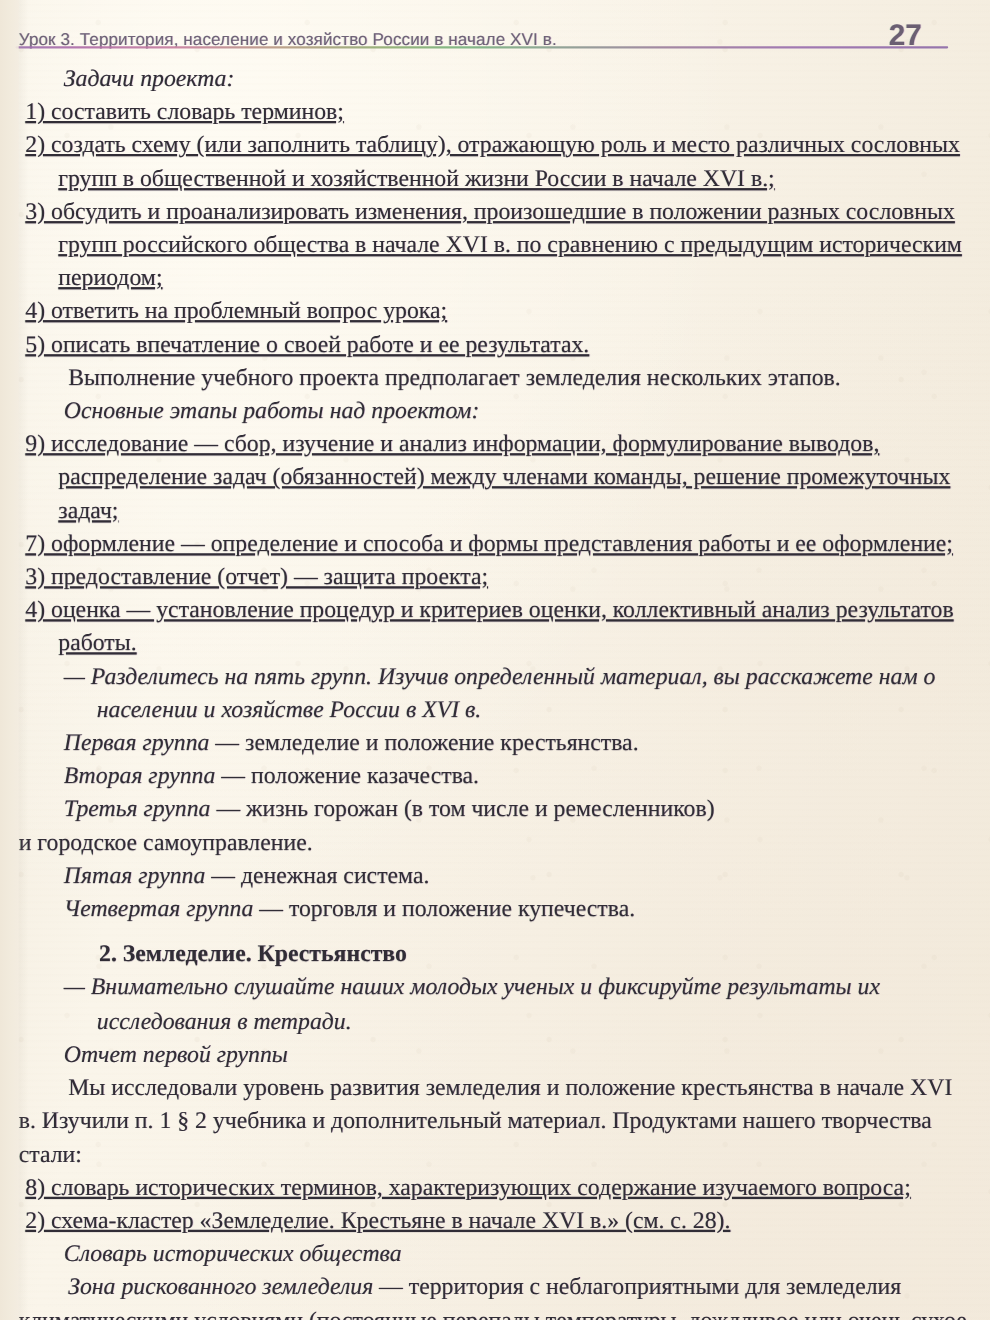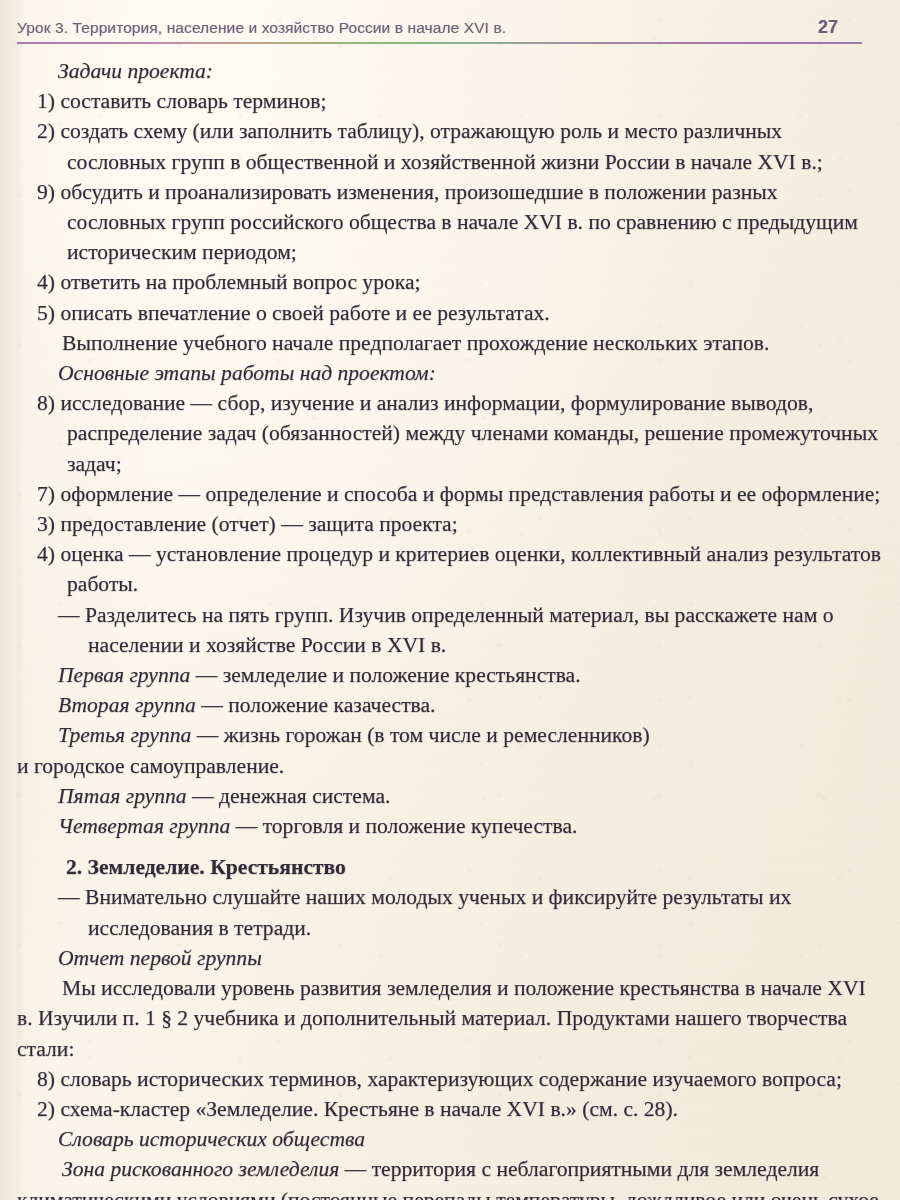--- a/index.html
+++ b/index.html
@@ -82,21 +82,21 @@
   .runhead-title {
     font-family: "Liberation Sans", "DejaVu Sans", sans-serif;
     font-size: 15.5px;
     letter-spacing: .1px;
     color: #6f6377;
     white-space: nowrap;
     filter: blur(.12px);
   }
   .folio {
     font-family: "Liberation Sans", "DejaVu Sans", sans-serif;
-    font-size: 18px;
+    font-size: 27px;
     font-weight: bold;
     color: #6b5f72;
     padding-right: 26px;
   }
   .rule {
     position: absolute;
     left: 14px;
     right: 38px;
     top: 42px;
     height: 2.4px;
@@ -133,37 +133,39 @@
   }
 
   
   .flush { padding-left: 17px; }
   
   .indent { padding-left: 17px; text-indent: 45px; }
   
   .col { padding-left: 58px; }
   
   .li {
-    padding-left: 67px;
+    padding-left: 53px;
     text-indent: -30px;
+    text-decoration: underline;
   }
   
   .dash {
     padding-left: 88px;
     text-indent: -30px;
+    font-style: italic;
   }
 
   .it   { font-style: italic; }
   .bi   { font-style: italic; font-weight: normal; }
 
   .head-bold {
     font-weight: bold;
     font-size: 21.6px;
     line-height: 30.2px;
-    padding-left: 66px;
+    padding-left: 90px;
   }
   .gap-md { height: 11px; }
 
   
   .ink {
     text-shadow:
        0.55px 0 0 rgba(150,90,165,.30),
       -0.55px 0 0 rgba(95,150,110,.24),
        0 .5px .45px rgba(70,60,80,.20);
   }
@@ -186,29 +188,29 @@
     <span class="folio ink-head">27</span>
   </div>
   <div class="rule"></div>
 
   <div class="body">
 
     <p class="col it ink">Задачи проекта:</p>
 
     <p class="li ink">1) составить словарь терминов;</p>
     <p class="li ink">2) создать схему (или заполнить таблицу), отражающую роль и место различных сословных групп в общественной и хозяйственной жизни России в начале XVI в.;</p>
-    <p class="li ink">9) обсудить и проанализировать изменения, произошедшие в положении разных сословных групп российского общества в начале XVI в. по сравнению с предыдущим историческим периодом;</p>
+    <p class="li ink">3) обсудить и проанализировать изменения, произошедшие в положении разных сословных групп российского общества в начале XVI в. по сравнению с предыдущим историческим периодом;</p>
     <p class="li ink">4) ответить на проблемный вопрос урока;</p>
     <p class="li ink">5) описать впечатление о своей работе и ее результатах.</p>
 
-    <p class="indent ink">Выполнение учебного начале предполагает прохождение нескольких этапов.</p>
+    <p class="indent ink">Выполнение учебного проекта предполагает земледелия нескольких этапов.</p>
 
     <p class="col it ink">Основные этапы работы над проектом:</p>
 
-    <p class="li ink">8) исследование — сбор, изучение и анализ информации, формулирование выводов, распределение задач (обязанностей) между членами команды, решение промежуточных задач;</p>
+    <p class="li ink">9) исследование — сбор, изучение и анализ информации, формулирование выводов, распределение задач (обязанностей) между членами команды, решение промежуточных задач;</p>
     <p class="li ink">7) оформление — определение и способа и формы представления работы и ее оформление;</p>
     <p class="li ink">3) предоставление (отчет) — защита проекта;</p>
     <p class="li ink">4) оценка — установление процедур и критериев оценки, коллективный анализ результатов работы.</p>
 
     <p class="dash ink">— Разделитесь на пять групп. Изучив определенный материал, вы расскажете нам о населении и хозяйстве России в XVI в.</p>
 
     <p class="col ink"><span class="bi">Первая группа</span><span> — земледелие и положение крестьянства.</span></p>
 
     <p class="col ink"><span class="bi">Вторая группа</span><span> — положение казачества.</span></p>
 

